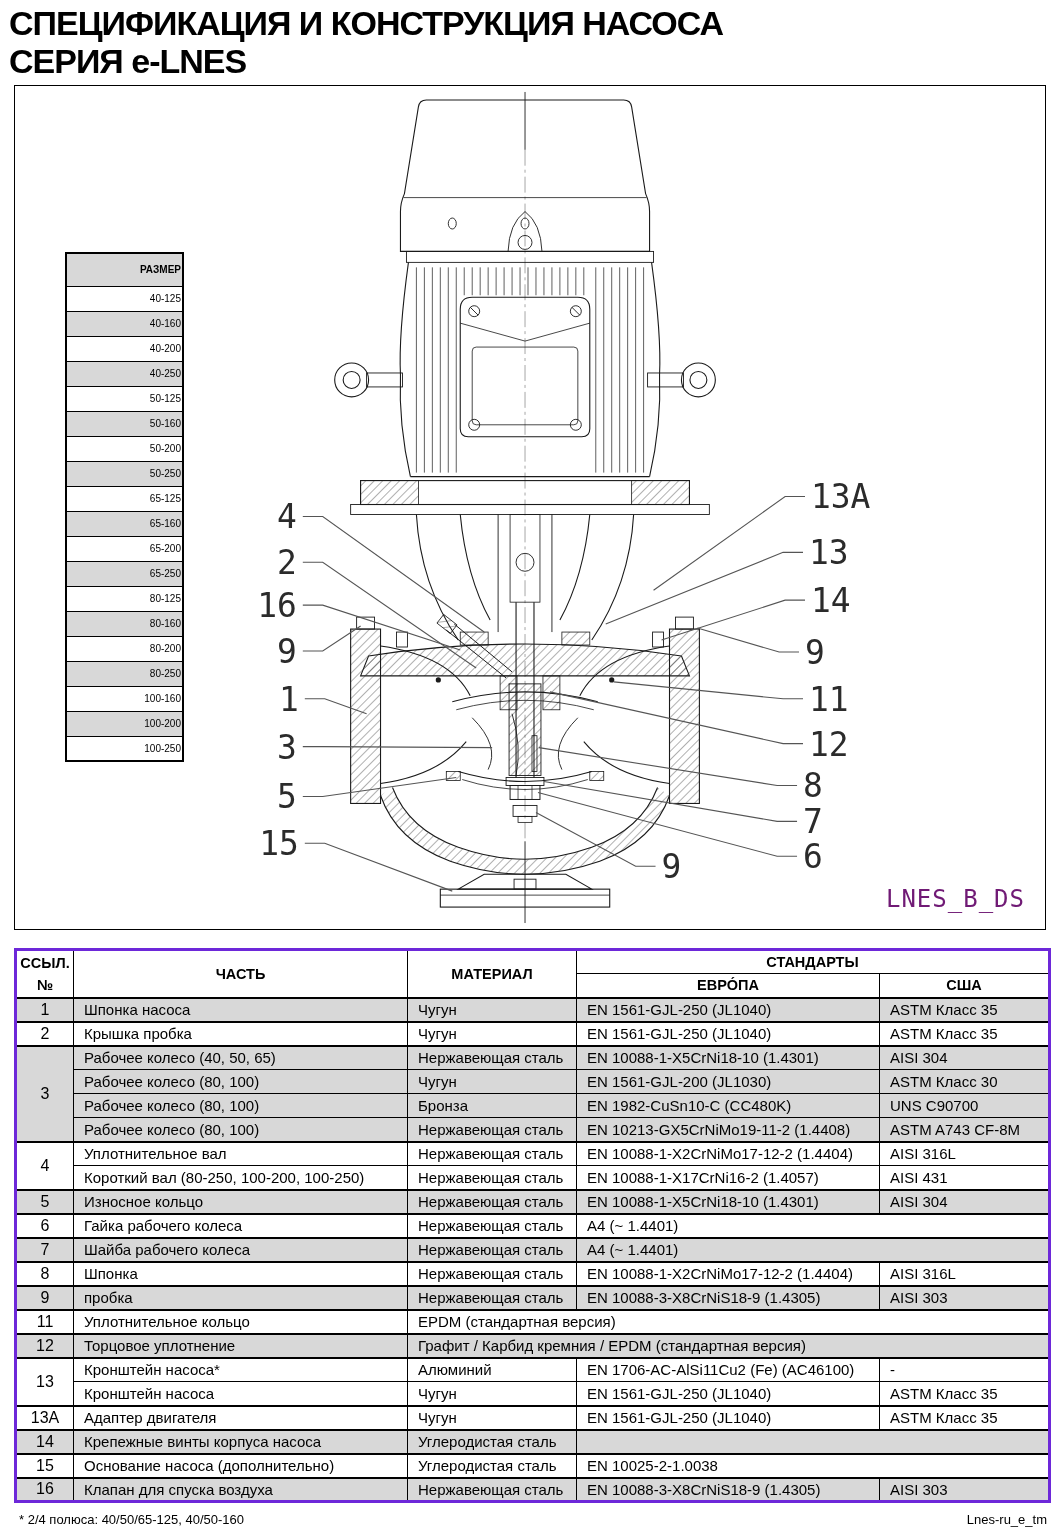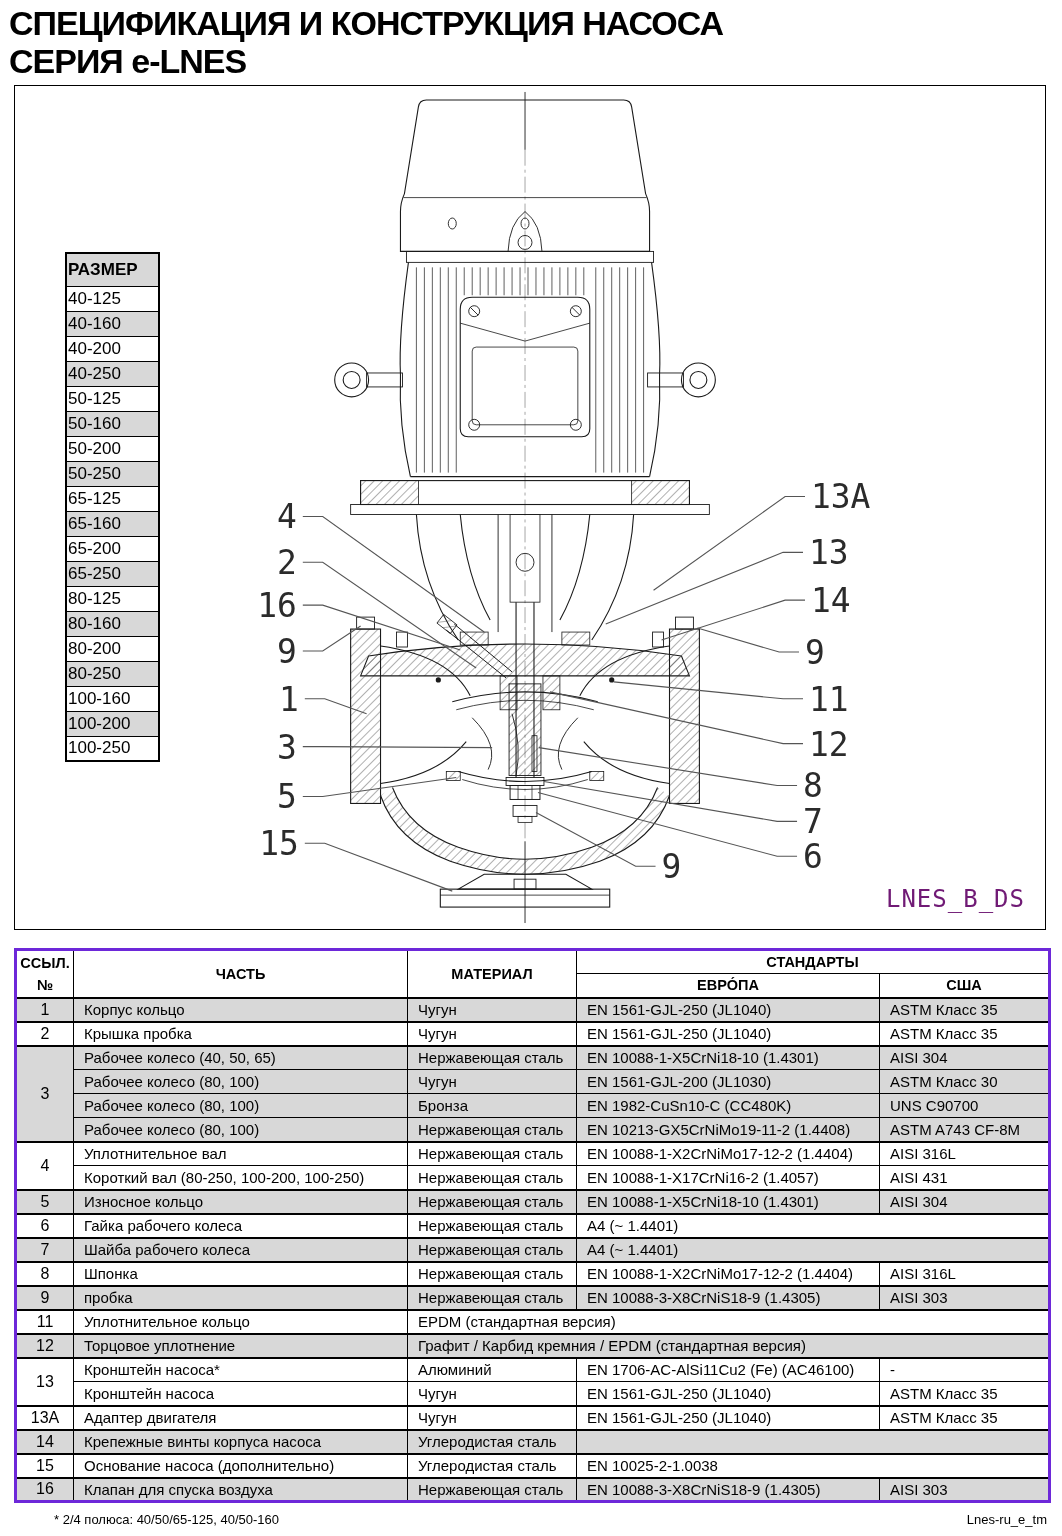--- a/index.html
+++ b/index.html
@@ -7,21 +7,21 @@
 
   
   .title{position:absolute;left:9px;top:4px;font-weight:bold;font-size:34px;line-height:38px;letter-spacing:-1px;white-space:nowrap;}
 
   
   .frame{position:absolute;left:14px;top:85px;width:1032px;height:845px;border:1.6px solid #000;box-sizing:border-box;background:#fff;}
   .frame svg{position:absolute;left:0;top:0;width:100%;height:100%;}
 
   
   .size{position:absolute;left:50px;top:166px;border-collapse:collapse;border:2.5px solid #000;background:#fff;z-index:5;}
-  .size th,.size td{border:1.2px solid #000;width:93px;text-align:left;font-size:17px;box-sizing:border-box;}
+  .size th,.size td{border:1.2px solid #000;width:117px;text-align:right;font-size:10px;box-sizing:border-box;}
   .size th{height:33px;background:#d8d8d8;font-weight:bold;}
   .size td{height:25px;background:#fff;font-weight:normal;}
   .size tr.g td{background:#d8d8d8;}
 
   .lnes-label{position:absolute;right:20px;bottom:16px;font-family:"DejaVu Sans Mono",monospace;font-size:24px;letter-spacing:1px;color:#701a75;}
 
   
   .parts{position:absolute;left:14px;top:948px;width:1034px;border-collapse:collapse;border:3px solid #6d28d9;table-layout:fixed;font-size:15px;}
   .parts th,.parts td{border:1.5px solid #000;height:24px;box-sizing:border-box;padding:0 4px 0 10px;overflow:hidden;white-space:nowrap;}
   .parts th{font-size:14.5px;font-weight:bold;text-align:center;padding:0;background:#fff;}
@@ -31,21 +31,21 @@
   .parts tr.gs td{border-top-width:2.5px;}
   .parts thead th{height:24px;}
   .refh div{line-height:22px;}
 
   
   .ln{stroke:#1a1a1a;fill:none;stroke-width:1.1px;}
   text.co{font-family:"DejaVu Sans Mono",monospace;font-size:33px;fill:#2b2b2b;}
   polyline.leader{fill:none;stroke:#555;stroke-width:1.1px;}
 
   
-  .foot-left{position:absolute;left:19px;top:1512px;font-size:13px;margin-left:35px;}
+  .foot-left{position:absolute;left:19px;top:1512px;font-size:13px;}
   .foot-right{position:absolute;right:15px;top:1512px;font-size:13px;}
 </style>
 </head>
 <body>
 
 <div class="title">
   <div>СПЕЦИФИКАЦИЯ И КОНСТРУКЦИЯ НАСОСА</div>
   <div>СЕРИЯ e-LNES</div>
 </div>
 
@@ -328,21 +328,21 @@
       <th colspan="2">СТАНДАРТЫ</th>
     </tr>
     <tr>
       <th>ЕВРО́ПА</th>
       <th>США</th>
     </tr>
   </thead>
   <tbody>
       <tr class="g gs">
         <td class="num">1</td>
-        <td class="part">Корпус кольцо</td>
+        <td class="part">Шпонка насоса</td>
         <td class="mat">Чугун</td>
         <td class="eu">EN 1561-GJL-250 (JL1040)</td>
         <td class="usa">ASTM Класс 35</td>
       </tr>
       <tr class="gs">
         <td class="num">2</td>
         <td class="part">Крышка пробка</td>
         <td class="mat">Чугун</td>
         <td class="eu">EN 1561-GJL-250 (JL1040)</td>
         <td class="usa">ASTM Класс 35</td>

